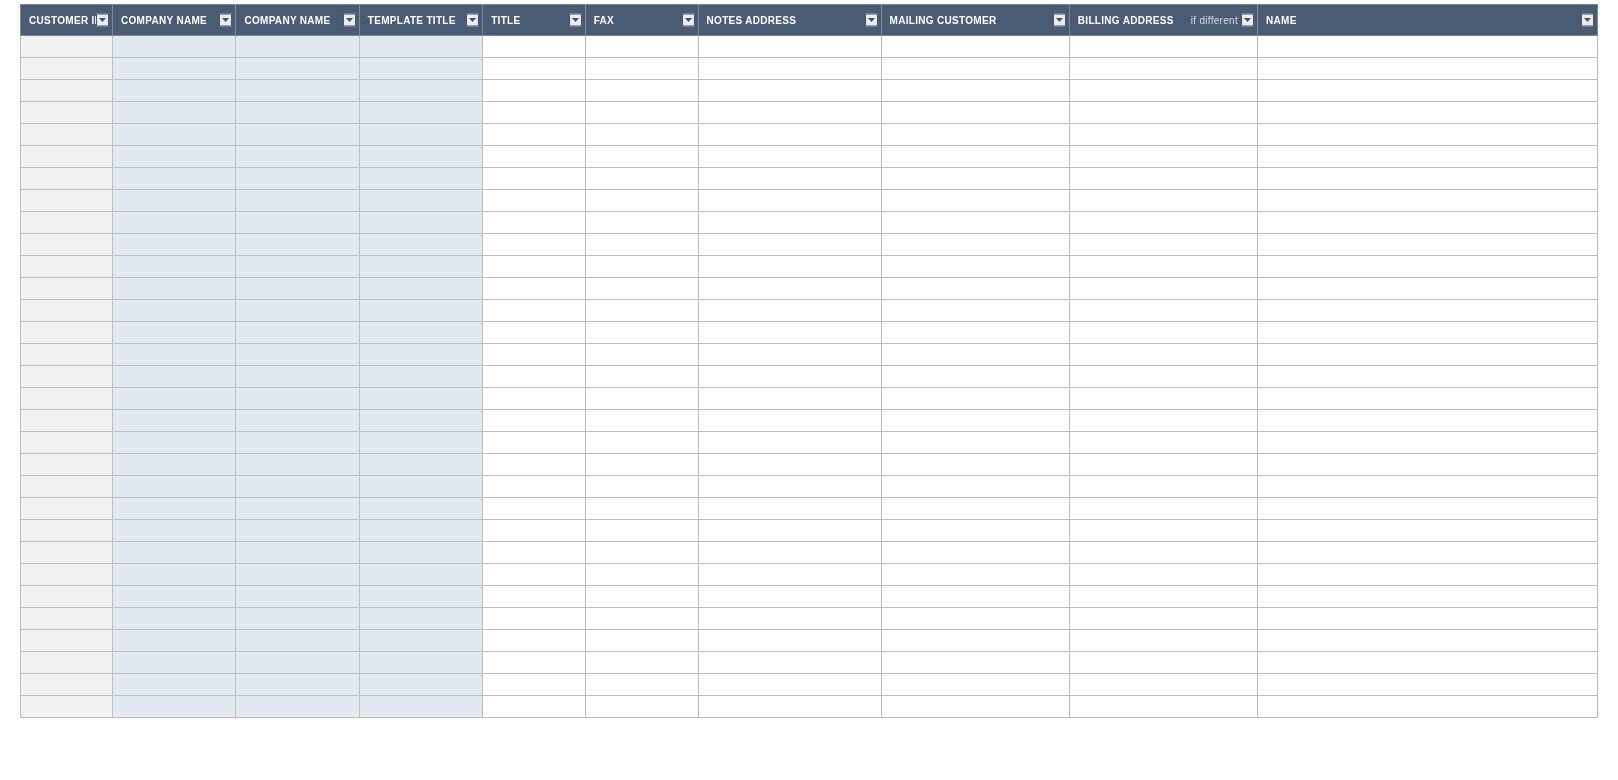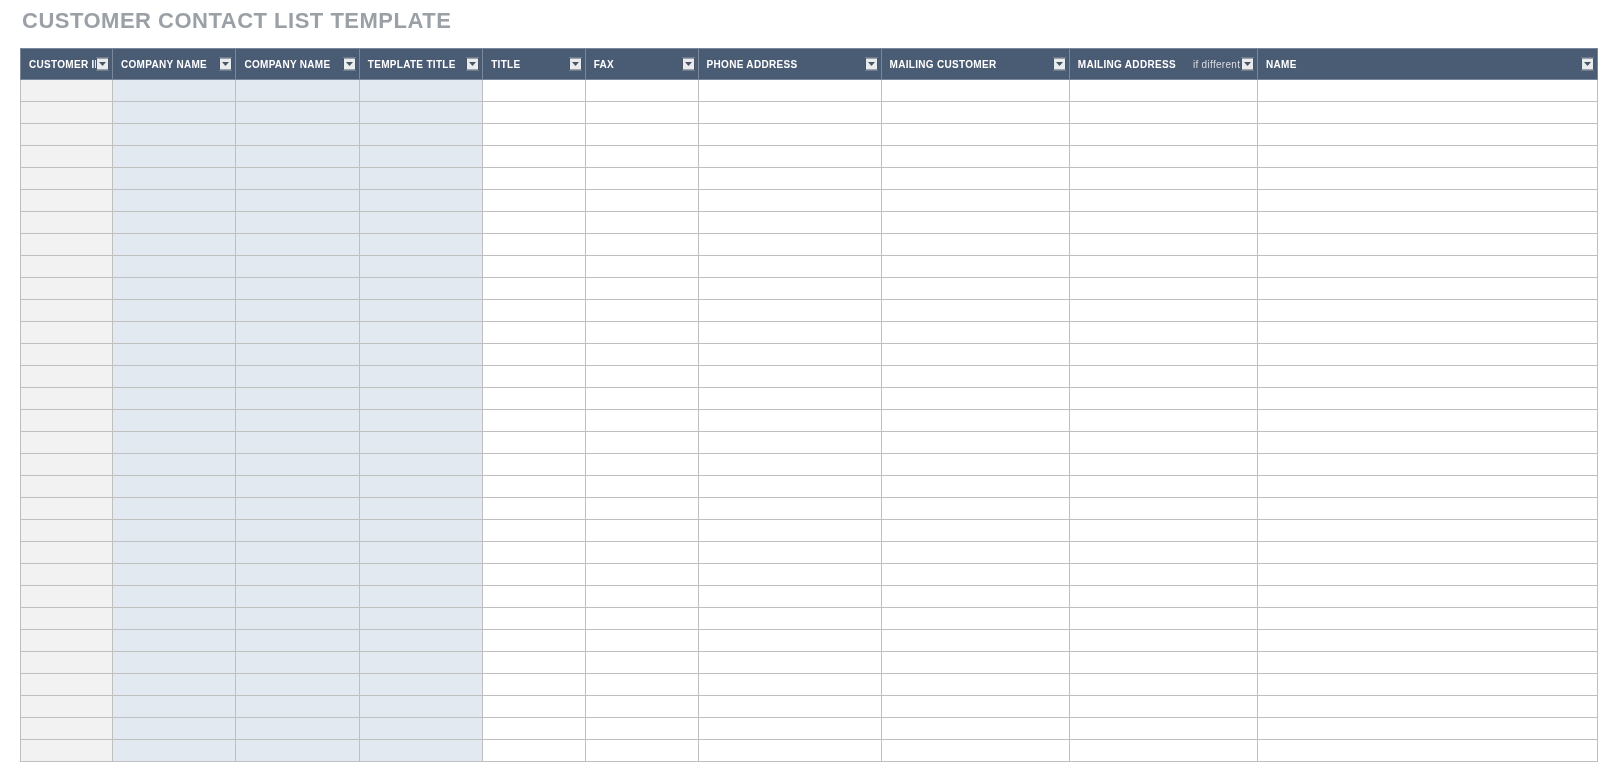--- a/index.html
+++ b/index.html
@@ -82,21 +82,20 @@
   col.c5 { width: 108px; }
   col.c6 { width: 175px; }
   col.c7 { width: 180px; }
   col.c8 { width: 180px; }
   col.c9 { width: 325px; }
 </style>
 </head>
 <body>
 
 <div class="page">
-  <div class="title">CUSTOMER CONTACT LIST TEMPLATE</div>
 
   <table>
     <colgroup>
       <col class="c0">
         <col class="c1">
         <col class="c2">
         <col class="c3">
         <col class="c4">
       <col class="c5">
         <col class="c6">
@@ -129,31 +128,31 @@
           <th><span>TITLE</span><span class="filter">
               <svg viewBox="0 0 10 6">
                 <polygon points="0,0 10,0 5,6" fill="#4b5565"></polygon>
               </svg>
             </span></th>
           <th><span>FAX</span><span class="filter">
               <svg viewBox="0 0 10 6">
                 <polygon points="0,0 10,0 5,6" fill="#4b5565"></polygon>
               </svg>
             </span></th>
-          <th><span>PHONE ADDRESS</span><span class="filter">
+          <th><span>NOTES ADDRESS</span><span class="filter">
               <svg viewBox="0 0 10 6">
                 <polygon points="0,0 10,0 5,6" fill="#4b5565"></polygon>
               </svg>
             </span></th>
           <th><span>MAILING CUSTOMER</span><span class="filter">
               <svg viewBox="0 0 10 6">
                 <polygon points="0,0 10,0 5,6" fill="#4b5565"></polygon>
               </svg>
             </span></th>
-          <th><span>MAILING ADDRESS</span><span class="hdr-sub"> if different</span><span class="filter">
+          <th><span>BILLING ADDRESS</span><span class="hdr-sub"> if different</span><span class="filter">
               <svg viewBox="0 0 10 6">
                 <polygon points="0,0 10,0 5,6" fill="#4b5565"></polygon>
               </svg>
             </span></th>
           <th><span>NAME</span><span class="filter">
               <svg viewBox="0 0 10 6">
                 <polygon points="0,0 10,0 5,6" fill="#4b5565"></polygon>
               </svg>
             </span></th>
         </tr>

